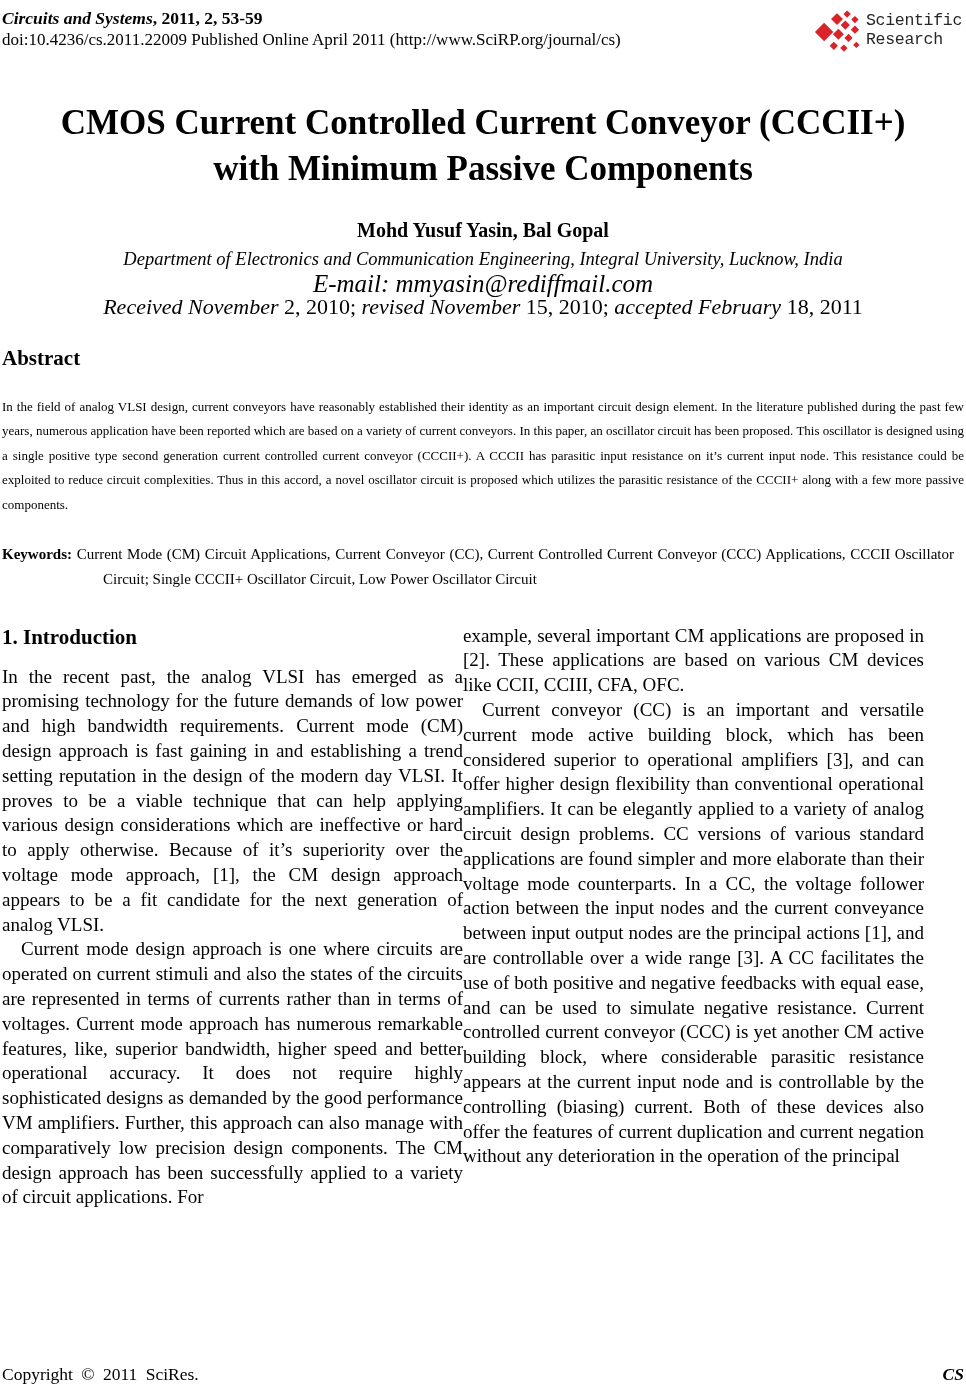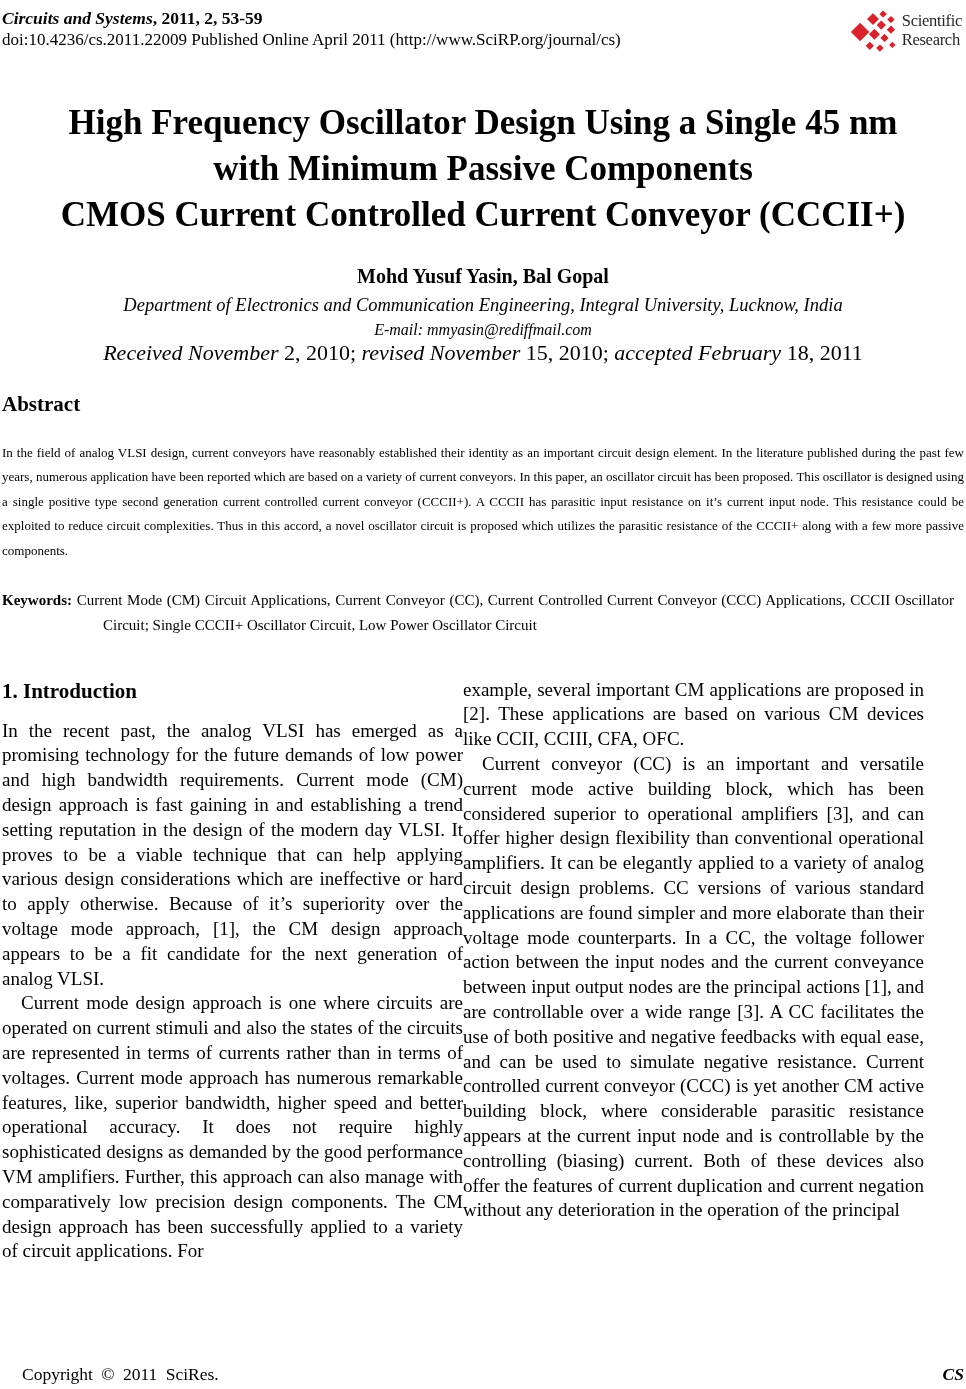--- a/index.html
+++ b/index.html
@@ -14,60 +14,60 @@
 
   
   .header { display: flex; justify-content: space-between; align-items: flex-start; }
   .header-left { font-size: 17.5px; line-height: 21px; }
   .jname { font-weight: bold; font-style: italic; }
   .jissue { font-weight: bold; }
   .doi-line { font-size: 17px; }
   .logo { display: flex; align-items: flex-start; margin-right: 2px; }
   .logo-mark { width: 46px; height: 46px; margin-top: 1px; }
   .logo-text {
-    font-family: Liberation Serif, serif;
+    font-family: Liberation Mono, monospace;
     font-size: 16.5px; line-height: 18.5px; color: #262626;
     letter-spacing: -0.3px; margin-left: 6px; margin-top: 4px;
   }
 
   
   .title { margin-top: 45px; text-align: center; font-weight: bold; font-size: 35px; line-height: 46px; }
   .authors { margin-top: 26px; text-align: center; font-weight: bold; font-size: 20px; line-height: 25px; }
   .affiliation { margin-top: 5px; text-align: center; font-style: italic; font-size: 18.5px; line-height: 23.5px; }
-  .email { text-align: center; font-style: italic; font-size: 16px; line-height: 23.5px; }
+  .email { text-align: center; font-style: italic; font-size: 25px; line-height: 23.5px; }
   .received { text-align: center; font-size: 22px; line-height: 23.5px; }
   .received .it { font-style: italic; }
   .received .rm { font-style: normal; }
 
   
   .sec-heading { font-size: 21px; font-weight: bold; line-height: 26px; }
   .abstract-heading { margin-top: 26px; }
   .abstract-text {
     margin-top: 24px; font-size: 13px; line-height: 24.6px; text-align: justify;
   }
   .keywords {
     margin-top: 25px; font-size: 15px; line-height: 24.6px;
     padding-left: 101px; text-indent: -101px; text-align: justify; padding-right: 10px;
   }
   .kw-label { font-weight: bold; }
 
   
-  .columns { margin-top: 40px; display: flex; }
+  .columns { margin-top: 32px; display: flex; }
   .col { width: 461px; }
   .intro-heading { margin-bottom: 15px; }
   .para { font-size: 19px; line-height: 24.8px; text-align: justify; }
   .para.indent { text-indent: 19px; }
 
   
   .footer {
     position: absolute; left: 2px; right: 2px; bottom: 4px;
     display: flex; justify-content: space-between; align-items: baseline;
     font-size: 17.5px;
   }
-  .footer-left { word-spacing: 4px; margin-left: 20px; }
+  .footer-left { word-spacing: 4px; }
   .cs { font-weight: bold; font-style: italic; }
 </style>
 </head>
 <body>
 
 <div class="page">
 
   <div class="header">
     <div class="header-left">
       <div class="journal-line">
@@ -90,23 +90,22 @@
         <path class="diamond" fill="#d8232a" d="M32.5 38.5 L36.5 42.5 L32.5 46.5 L28.5 42.5 Z"></path>
       </svg>
       <div class="logo-text">
         <div>Scientific</div>
         <div>Research</div>
       </div>
     </div>
   </div>
 
   <h1 class="title">
-    <div>High Frequency Oscillator Design Using a Single 45 nm</div>
+    <div>CMOS Current Controlled Current Conveyor (CCCII+)</div>
     <div>with Minimum Passive Components</div>
-    <div>CMOS Current Controlled Current Conveyor (CCCII+)</div>
   </h1>
 
   <div class="authors">Mohd Yusuf Yasin, Bal Gopal</div>
   <div class="affiliation">Department of Electronics and Communication Engineering, Integral University, Lucknow, India</div>
   <div class="email">E-mail: mmyasin@rediffmail.com</div>
   <div class="received">
     <span class="it">Received November </span><span class="rm">2, 2010; </span><span class="it">revised November </span><span class="rm">15, 2010; </span><span class="it">accepted February </span><span class="rm">18, 2011</span>
   </div>
 
   <h2 class="sec-heading abstract-heading">Abstract</h2>

